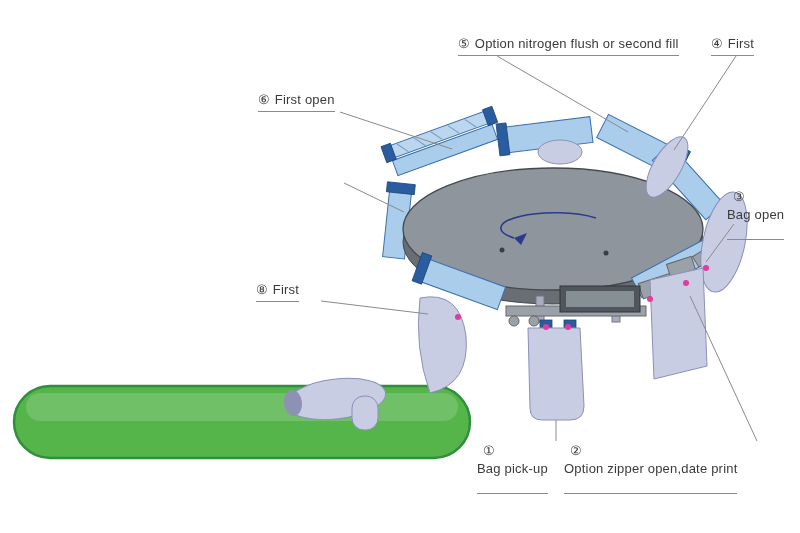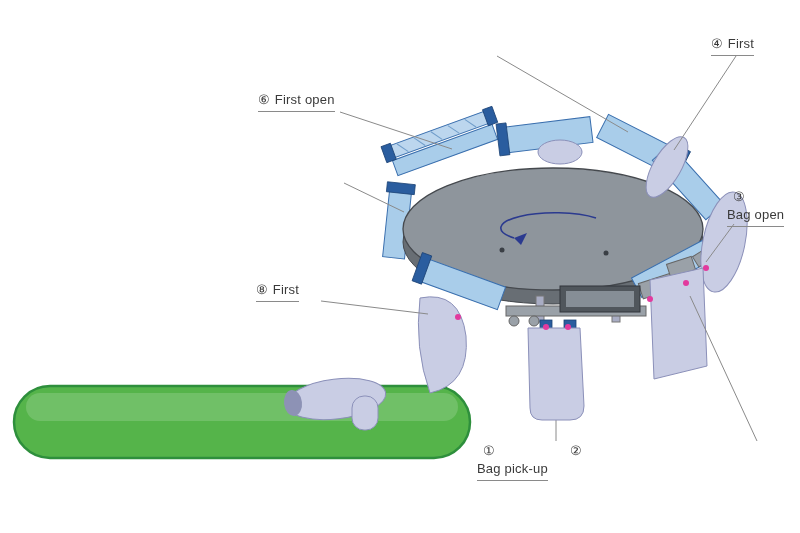--- a/index.html
+++ b/index.html
@@ -6,21 +6,21 @@
   body{width:800px;height:533px;position:relative;background:#ffffff;
        font-family:"Liberation Sans",sans-serif;overflow:hidden}
   #scene{position:absolute;inset:0}
   #machine-svg{position:absolute;left:0;top:0}
 
   .label{position:absolute;font-size:13px;color:var(--text,#3a3a3a);
          white-space:nowrap;letter-spacing:.2px;line-height:16px}
   .label .num{margin-right:5px}
   .label.inline{border-bottom:1px solid var(--leader,#8a8a8a);padding-bottom:3px}
   .label.stacked .num{display:block;margin:0 0 2px 6px}
-  .label.stacked .txt{display:inline-block;border-bottom:1px solid var(--leader,#8a8a8a);padding-bottom:3px}
+  .label.stacked .txt{display:inline-block;border-bottom:1px solid var(--leader,#8a8a8a);padding-bottom:16px}
 
   #label-5{left:458px;top:36px}
   #label-4{left:711px;top:36px}
   #label-6{left:258px;top:92px}
   #label-7{left:249px;top:163px}
   #label-3{left:727px;top:189px}
   #label-8{left:256px;top:282px}
   #label-1{left:477px;top:443px}
   #label-2{left:564px;top:443px}
 
@@ -167,31 +167,34 @@
       <line x1="321" y1="301" x2="428" y2="314" class="leader"></line>
       <line x1="690" y1="296" x2="757" y2="441" class="leader"></line>
     </g>
   </svg>
 
   <div class="label stacked" id="label-1">
     <span class="num">①</span><span class="txt">Bag pick-up</span>
   </div>
 
   <div class="label stacked" id="label-2">
-    <span class="num">②</span>
+    <span class="num">②</span><span class="txt">Option zipper open,date print</span>
   </div>
 
   <div class="label stacked" id="label-3">
     <span class="num">③</span><span class="txt">Bag open</span>
   </div>
 
   <div class="label inline" id="label-4">
     <span class="num">④</span><span class="txt">First</span>
   </div>
 
+  <div class="label inline" id="label-5">
+    <span class="num">⑤</span><span class="txt">Option nitrogen flush or second fill</span>
+  </div>
 
   <div class="label inline" id="label-6">
     <span class="num">⑥</span><span class="txt">First open</span>
   </div>
 
 
   <div class="label inline" id="label-8">
     <span class="num">⑧</span><span class="txt">First</span>
   </div>
 

